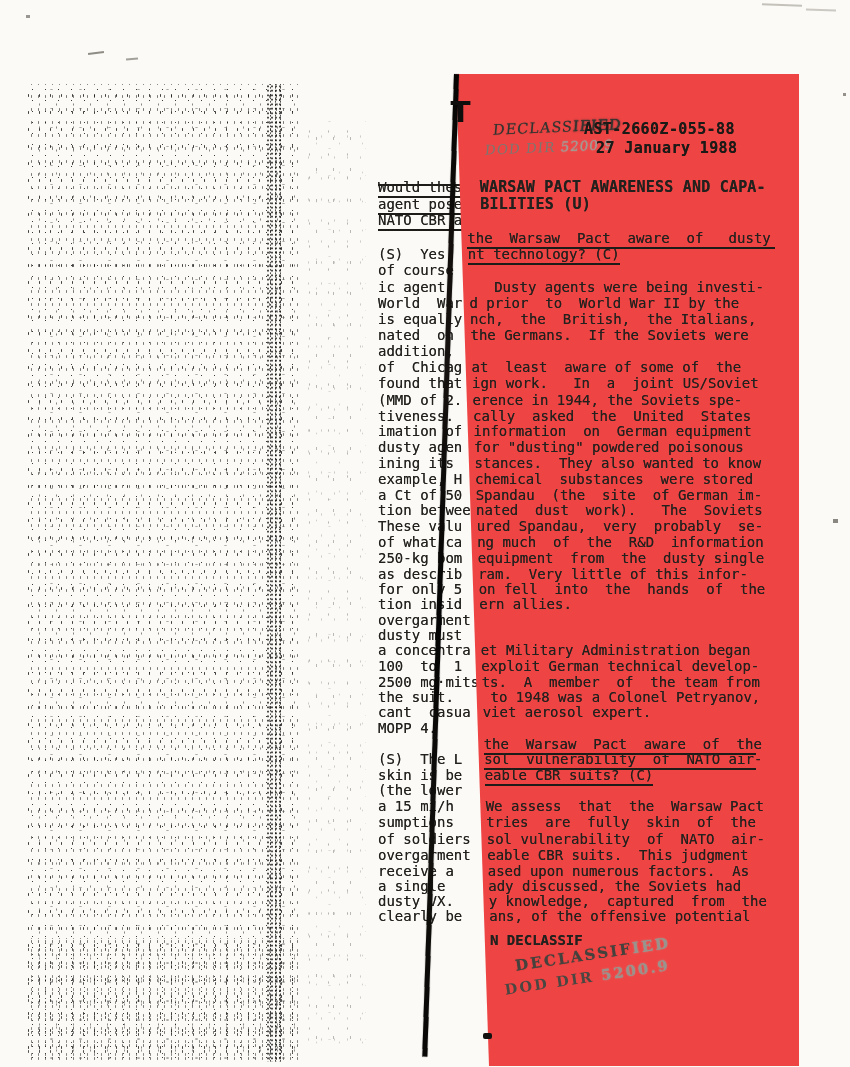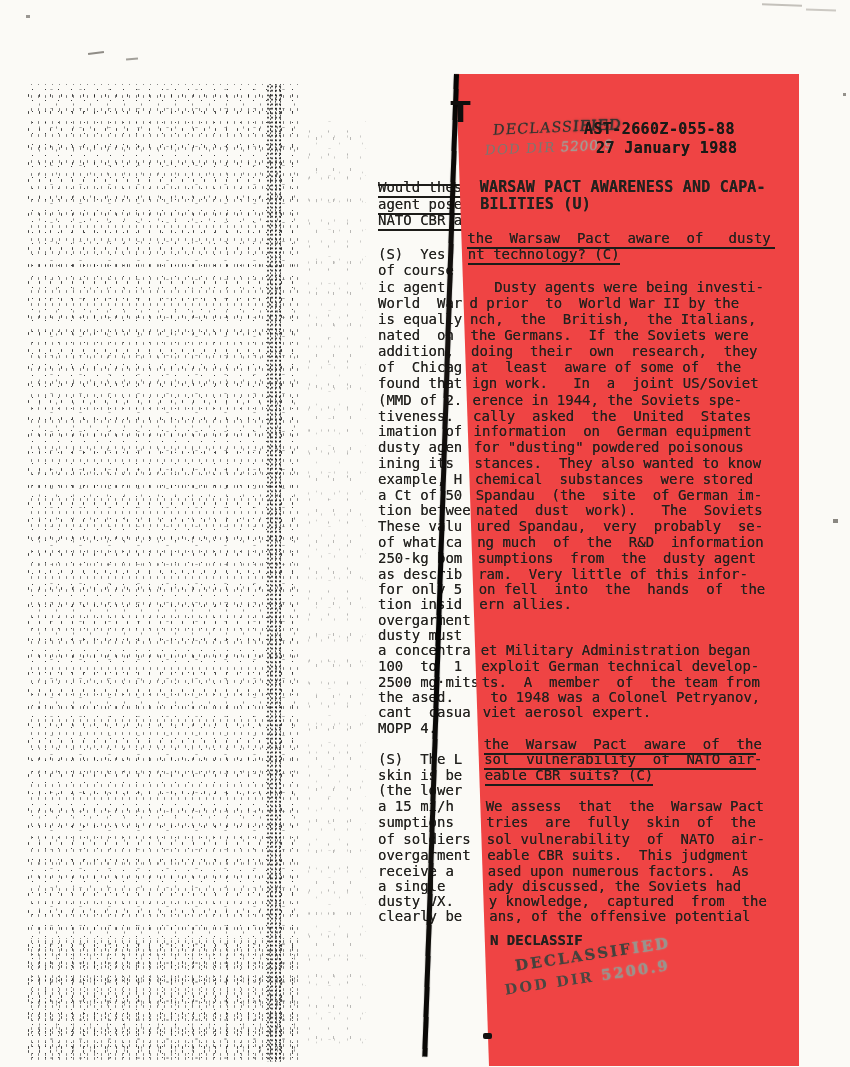--- a/index.html
+++ b/index.html
@@ -125,21 +125,21 @@
     <div class="lrow" style="top: 535px;">of what ca</div>
     <div class="lrow" style="top: 551px;">250-kg bom</div>
     <div class="lrow" style="top: 567px;">as describ</div>
     <div class="lrow" style="top: 582px;">for only 5</div>
     <div class="lrow" style="top: 597px;">tion insid</div>
     <div class="lrow" style="top: 613px;">overgarment</div>
     <div class="lrow" style="top: 628px;">dusty must</div>
     <div class="lrow" style="top: 643px;">a concentra</div>
     <div class="lrow" style="top: 659px;">100  to  1</div>
     <div class="lrow" style="top: 675px;">2500 mg·mits</div>
-    <div class="lrow" style="top: 690px;">the ased.</div>
+    <div class="lrow" style="top: 690px;">the suit.</div>
     <div class="lrow" style="top: 705px;">cant  casua</div>
     <div class="lrow" style="top: 721px;">MOPP 4.</div>
     <div class="lrow" style="top: 752px;">(S)  The L</div>
     <div class="lrow" style="top: 768px;">skin is be</div>
     <div class="lrow" style="top: 783px;">(the lower</div>
     <div class="lrow" style="top: 799px;">a 15 mi/h</div>
     <div class="lrow" style="top: 815px;">sumptions</div>
     <div class="lrow" style="top: 832px;">of soldiers</div>
     <div class="lrow" style="top: 848px;">overgarment</div>
     <div class="lrow" style="top: 864px;">receive a</div>
@@ -150,34 +150,33 @@
 
 <div id="right-page">
     <div class="rrow bold big" style="left: 25.6822px; top: 106px;">WARSAW PACT AWARENESS AND CAPA-</div>
     <div class="rrow bold big" style="left: 26.2313px; top: 123px;">BILITIES (U)</div>
     <div class="rrow ul" style="left: 13.3295px; top: 157px; width: 308px;">the  Warsaw  Pact  aware  of   dusty</div>
     <div class="rrow ul" style="left: 13.8463px; top: 173px;">nt technology? (C)</div>
     <div class="rrow" style="left: 14.9122px; top: 206px;">   Dusty agents were being investi-</div>
     <div class="rrow" style="left: 15.429px; top: 222px;">d prior  to  World War II by the</div>
     <div class="rrow" style="left: 15.9458px; top: 238px;">nch,  the  British,  the Italians,</div>
     <div class="rrow" style="left: 16.4626px; top: 254px;">the Germans.  If the Soviets were</div>
-    <div class="rrow" style="left: 16.9794px; top: 270px;">doing  their  own  research,  they</div>
     <div class="rrow" style="left: 17.4962px; top: 286px;">at  least  aware of some of  the</div>
     <div class="rrow" style="left: 18.013px; top: 302px;">ign work.   In  a  joint US/Soviet</div>
     <div class="rrow" style="left: 18.5621px; top: 319px;">erence in 1944, the Soviets spe-</div>
     <div class="rrow" style="left: 19.0789px; top: 335px;">cally  asked  the  United  States</div>
     <div class="rrow" style="left: 19.5634px; top: 350px;">information  on  German equipment</div>
     <div class="rrow" style="left: 20.0802px; top: 366px;">for "dusting" powdered poisonous</div>
     <div class="rrow" style="left: 20.597px; top: 382px;">stances.  They also wanted to know</div>
     <div class="rrow" style="left: 21.1138px; top: 398px;">chemical  substances  were stored</div>
     <div class="rrow" style="left: 21.6306px; top: 414px;">Spandau  (the  site  of German im-</div>
     <div class="rrow" style="left: 22.1151px; top: 429px;">nated  dust  work).   The  Soviets</div>
     <div class="rrow" style="left: 22.6319px; top: 445px;">ured Spandau,  very  probably  se-</div>
     <div class="rrow" style="left: 23.1487px; top: 461px;">ng much  of  the  R&amp;D  information</div>
-    <div class="rrow" style="left: 23.6655px; top: 477px;">sumptions  from  the  dusty agent</div>
+    <div class="rrow" style="left: 23.6655px; top: 477px;">equipment  from  the  dusty single</div>
     <div class="rrow" style="left: 24.1823px; top: 493px;">ram.  Very little of this infor-</div>
     <div class="rrow" style="left: 24.6668px; top: 508px;">on fell  into  the  hands  of  the</div>
     <div class="rrow" style="left: 25.1513px; top: 523px;">ern allies.</div>
     <div class="rrow" style="left: 26.6371px; top: 569px;">et Military Administration began</div>
     <div class="rrow" style="left: 27.1539px; top: 585px;">exploit German technical develop-</div>
     <div class="rrow" style="left: 27.6707px; top: 601px;">ts.  A  member  of  the team from</div>
     <div class="rrow" style="left: 28.1552px; top: 616px;"> to 1948 was a Colonel Petryanov,</div>
     <div class="rrow" style="left: 28.6397px; top: 631px;">viet aerosol expert.</div>
     <div class="rrow ul" style="left: 29.6733px; top: 663px; width: 272px;">the  Warsaw  Pact  aware  of  the</div>
     <div class="rrow ul" style="left: 30.1578px; top: 678px; width: 272px;">sol  vulnerability  of  NATO air-</div>

